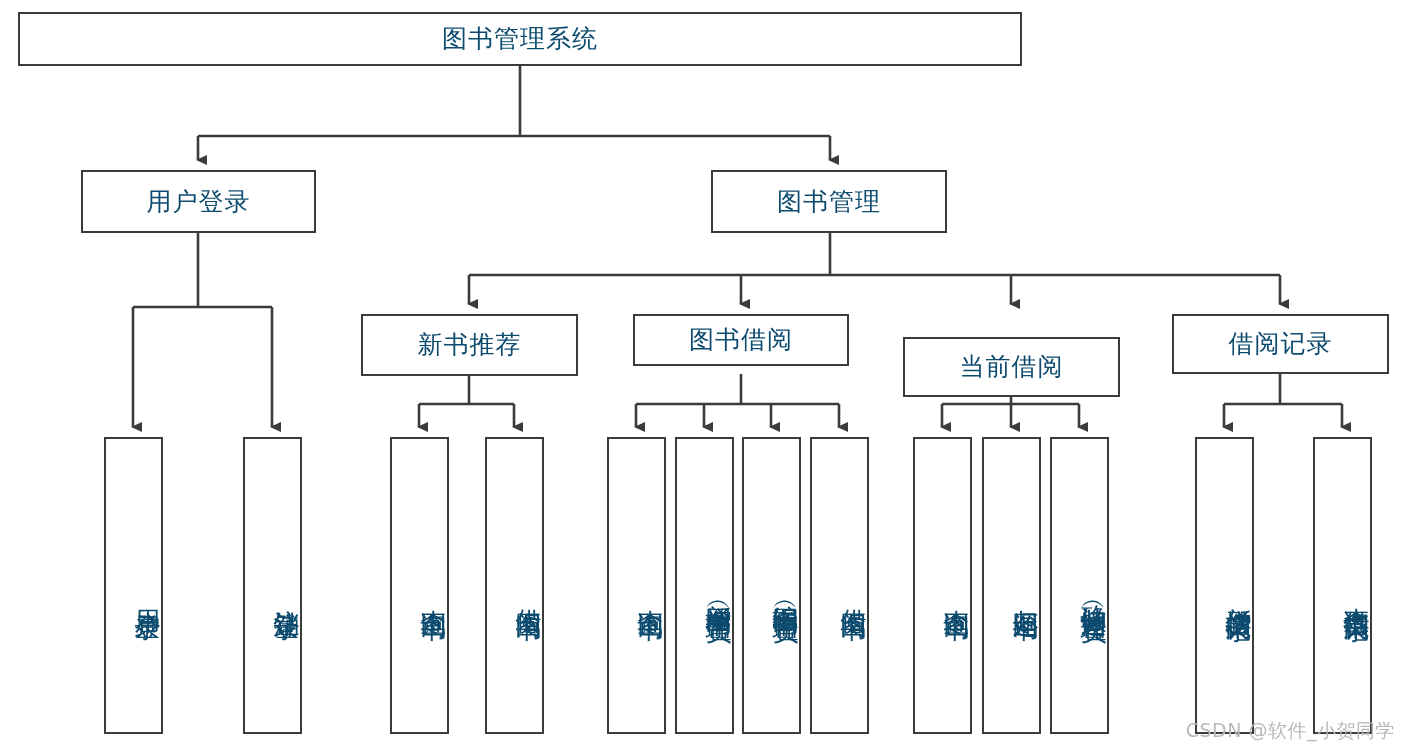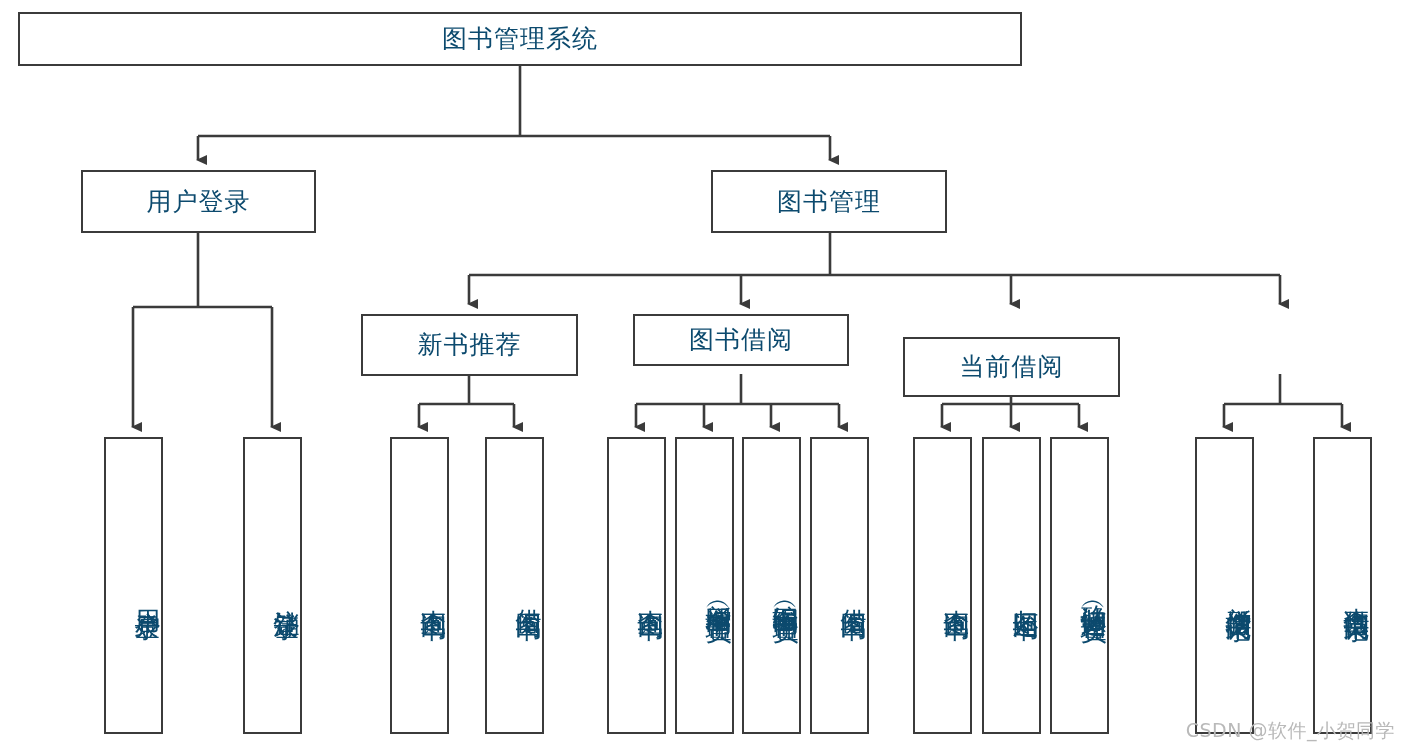--- a/index.html
+++ b/index.html
@@ -124,20 +124,23 @@
 
   <div class="node horizontal" style="left:361px;top:314px;width:217px;height:62px;">
     <span>新书推荐</span>
   </div>
   <div class="node horizontal" style="left:633px;top:314px;width:216px;height:52px;">
     <span>图书借阅</span>
   </div>
   <div class="node horizontal" style="left:903px;top:314px;width:217px;height:60px;margin-top:23px;">
     <span>当前借阅</span>
   </div>
+  <div class="node horizontal" style="left:1172px;top:314px;width:217px;height:60px;">
+    <span>借阅记录</span>
+  </div>
 
   <div class="node vertical" style="left:104px;top:437px;width:59px;height:297px;">
     <span class="vlabel">用户登录</span>
   </div>
   <div class="node vertical" style="left:243px;top:437px;width:59px;height:297px;">
     <span class="vlabel">注销登录</span>
   </div>
 
   <div class="node vertical" style="left:390px;top:437px;width:59px;height:297px;">
     <span class="vlabel">查询图书</span>

